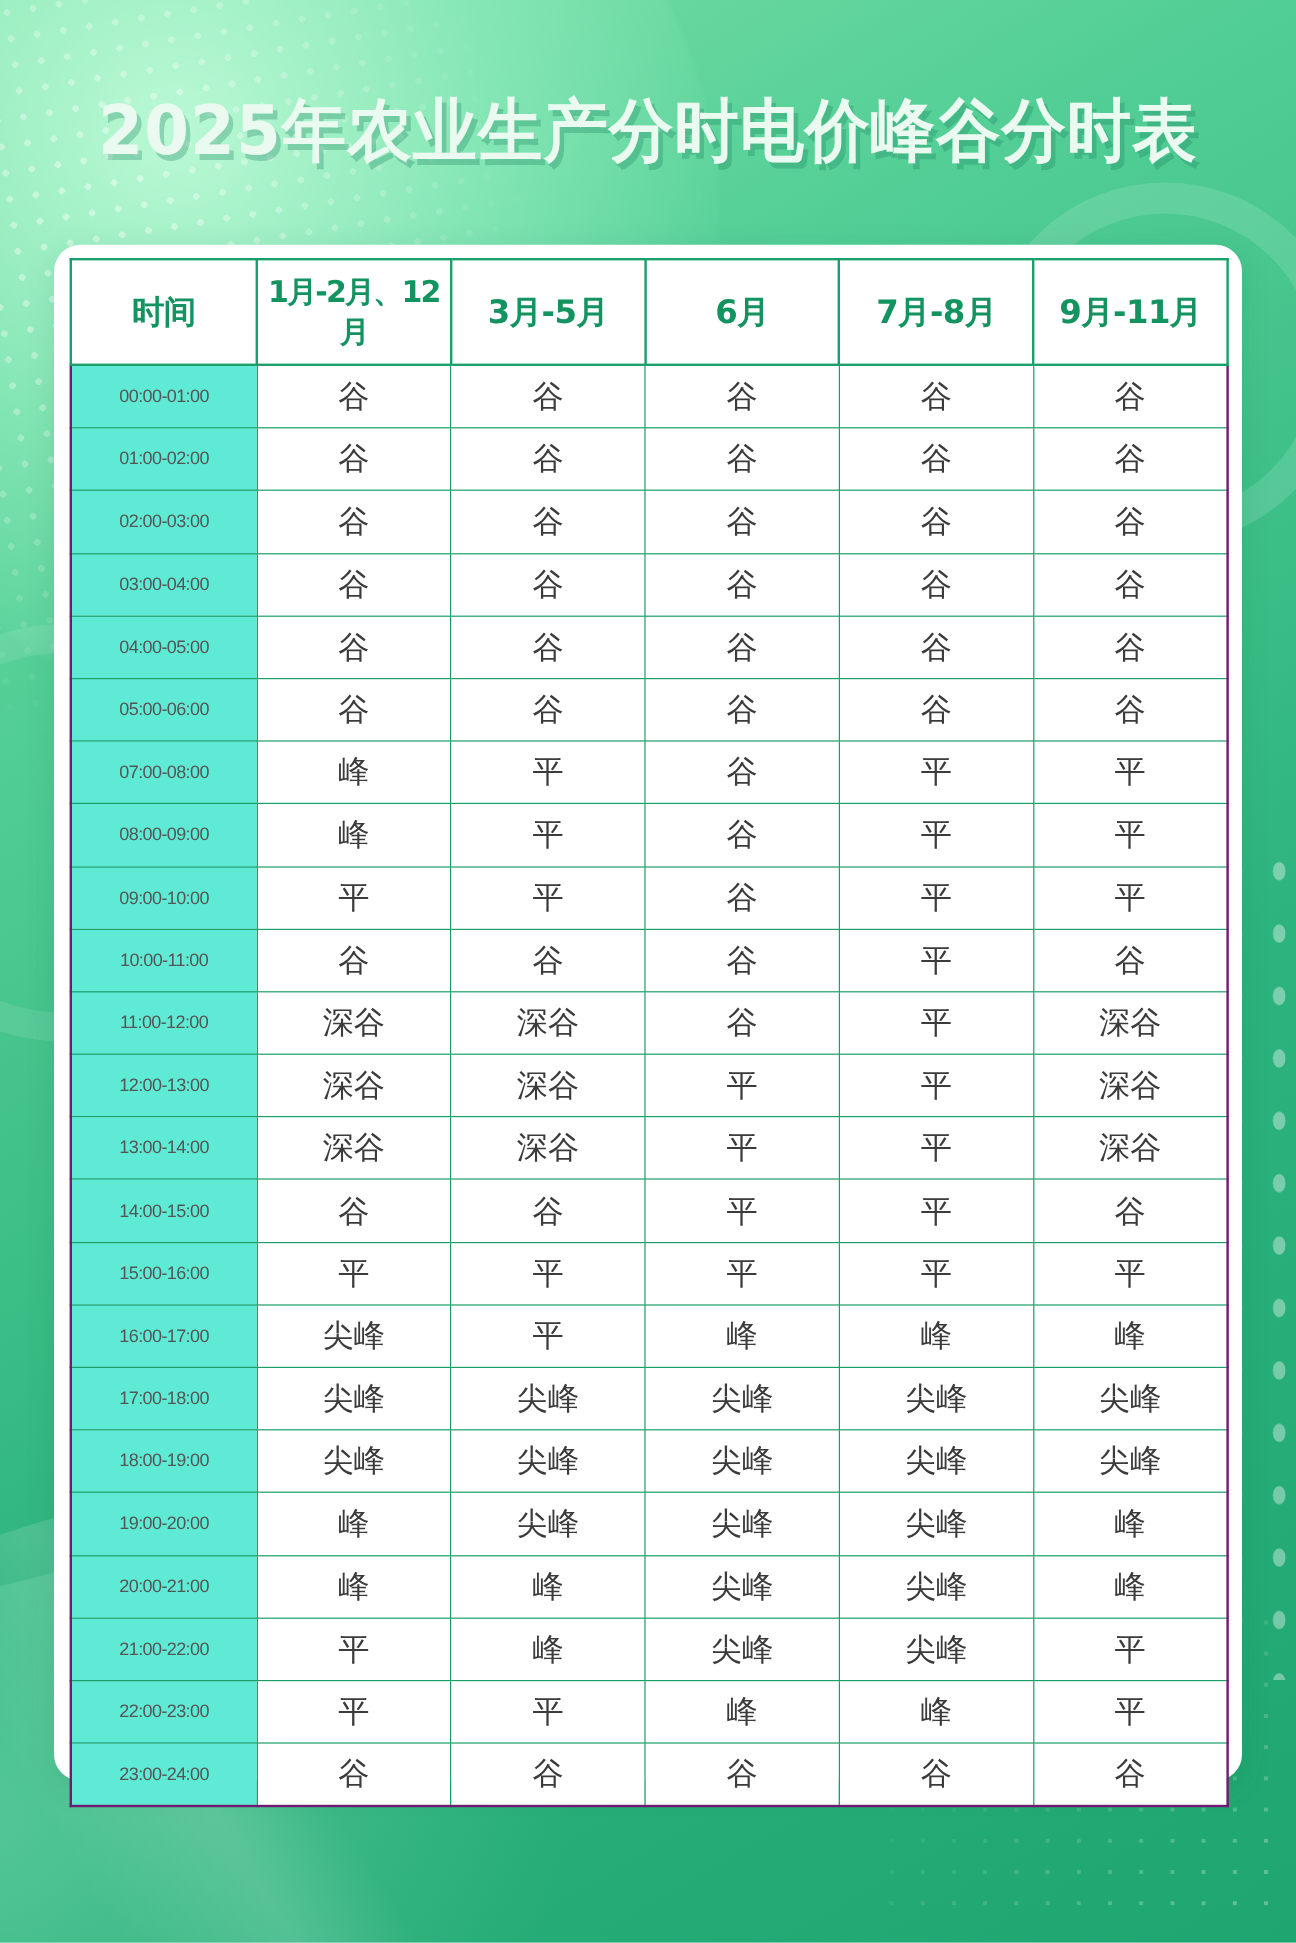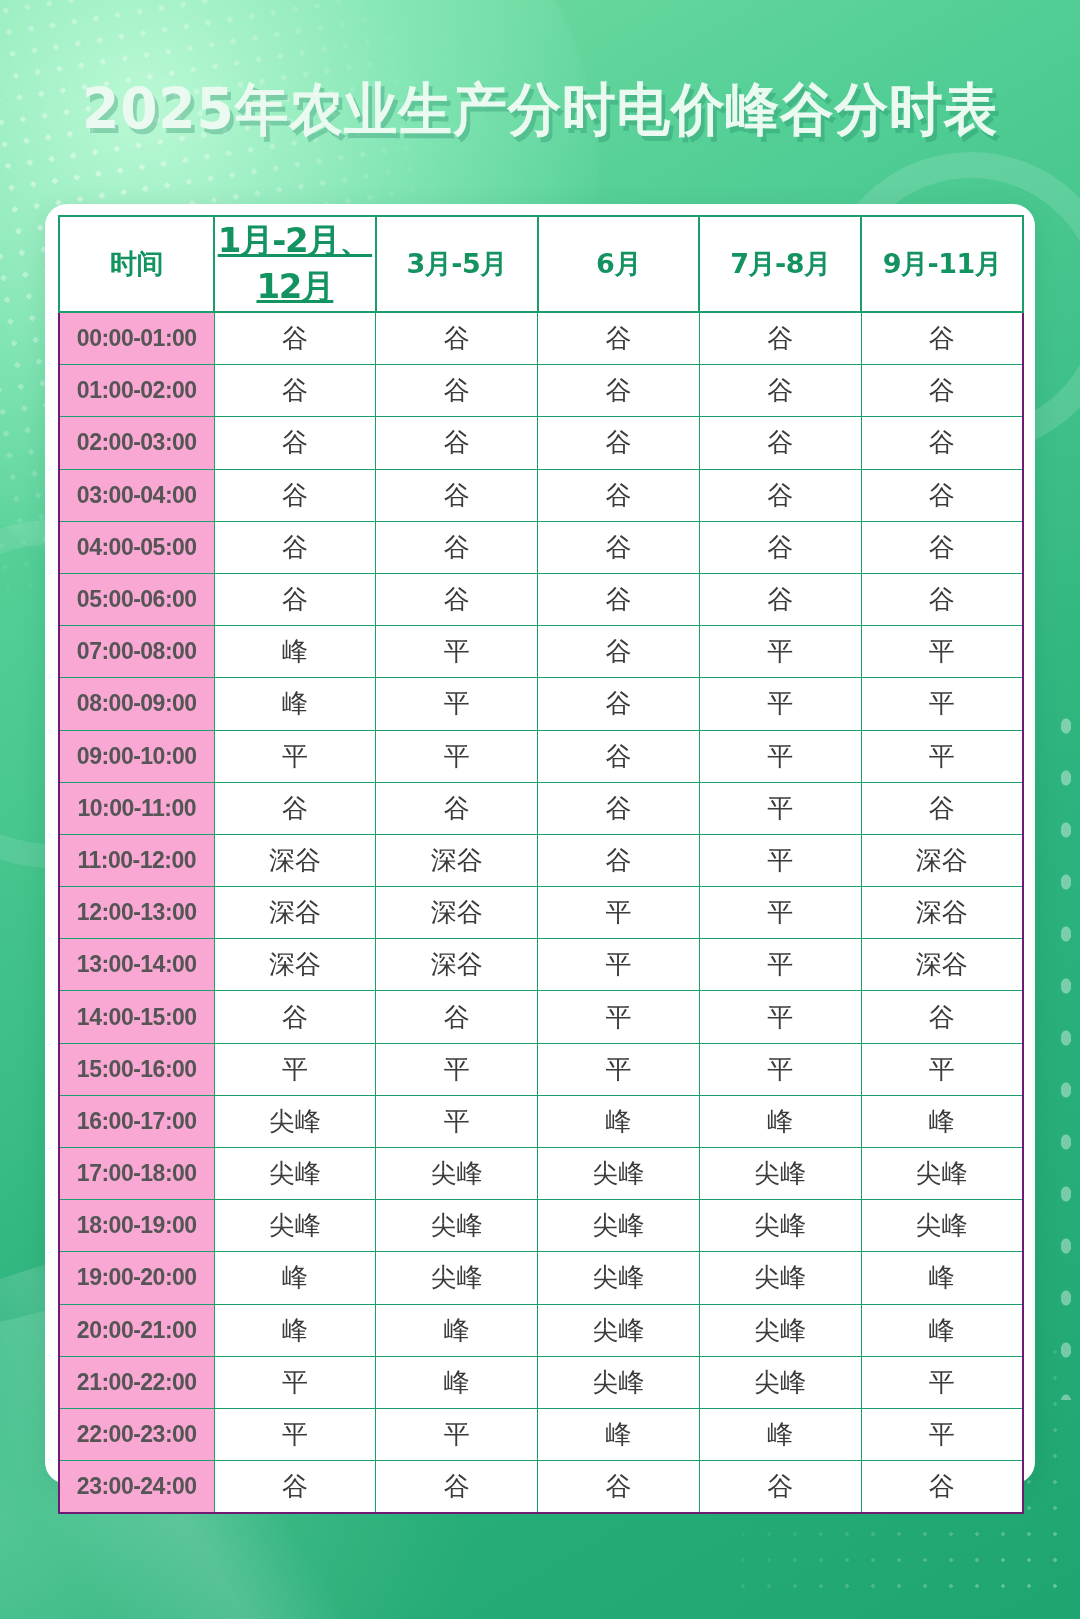--- a/index.html
+++ b/index.html
@@ -156,42 +156,40 @@
     height: 84px;
     color: #13935f;
     font-size: 27px;
     font-weight: 700;
     text-align: center;
     background: #ffffff;
     letter-spacing: -0.5px;
     font-family: "DejaVu Sans", "Liberation Sans", sans-serif;
   }
   table.schedule th.narrow {
-    font-size: 34px;
+    font-size: 25px;
     letter-spacing: -1.5px;
-    text-decoration: underline;
   }
 
   table.schedule td {
     border: 1.5px solid #1b9e69;
     height: 49.2px;
     text-align: center;
     vertical-align: middle;
     font-size: 26px;
     color: #3b3b3b;
     background: #ffffff;
     font-family: "DejaVu Sans", "Liberation Sans", sans-serif;
   }
   table.schedule td.time {
-    font-size: 23px;
+    font-size: 15px;
     color: #555555;
     letter-spacing: -0.5px;
-    background: #f9a8d4;
+    background: #5eead4;
     font-family: "Liberation Sans", "DejaVu Sans", sans-serif;
-    font-weight: bold;
   }
 
   
   td.t-gu     { background: #d9f0e2; }
   td.t-shengu { background: #66cb99; }
   td.t-ping   { background: #ffffff; }
   td.t-feng   { background: #fce8b9; }
   td.t-jianfeng { background: #f5d14f; }
 </style>
 </head>

